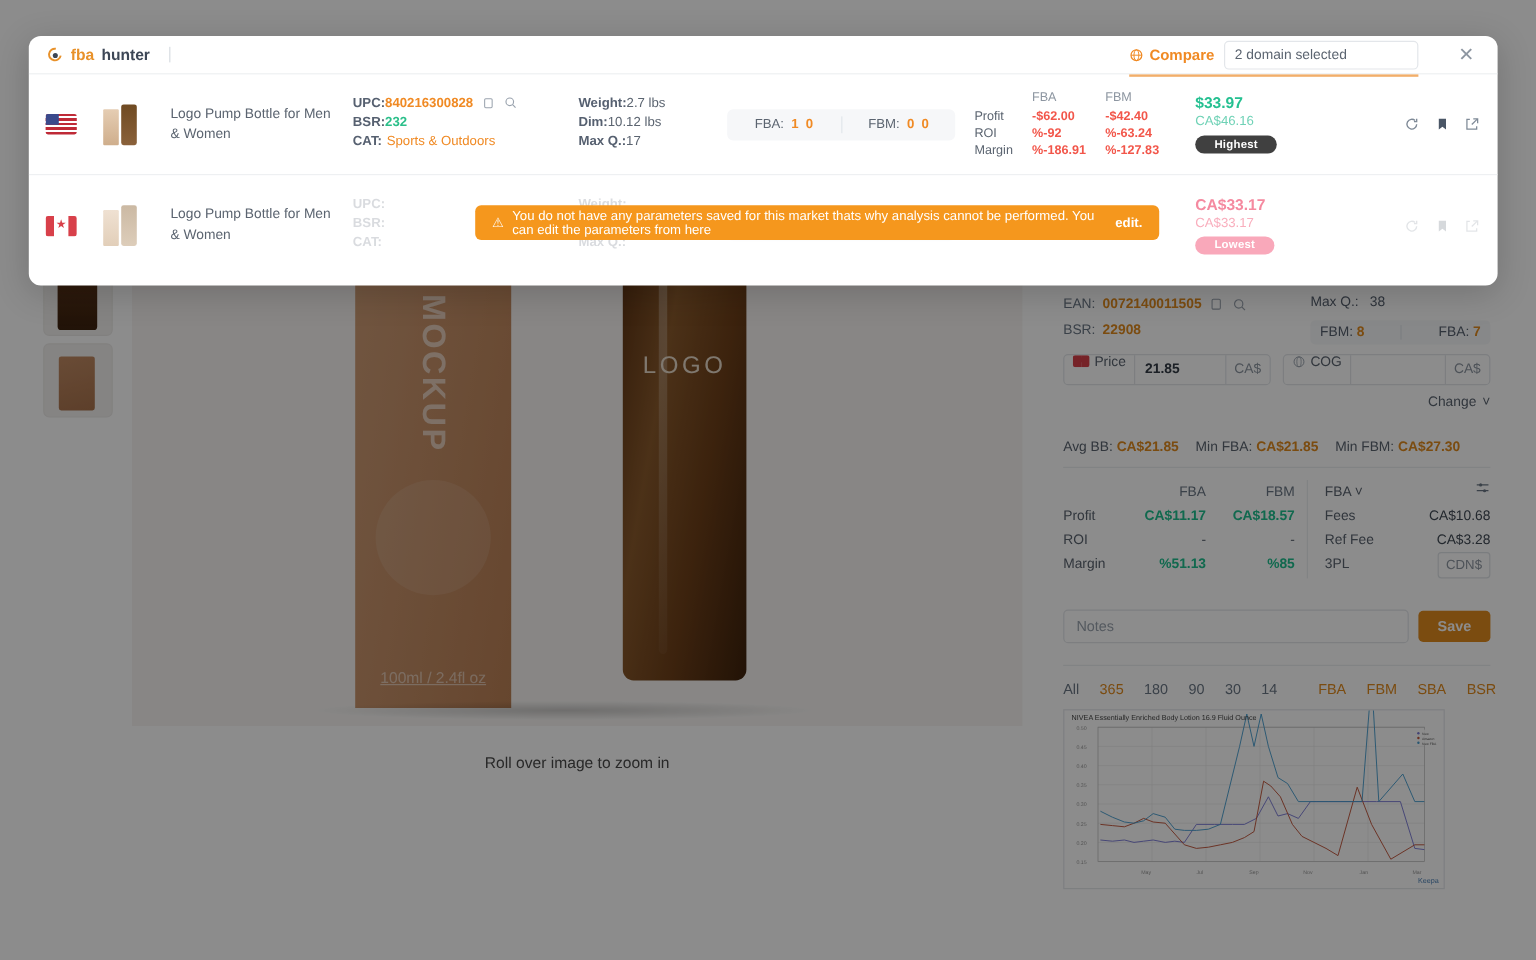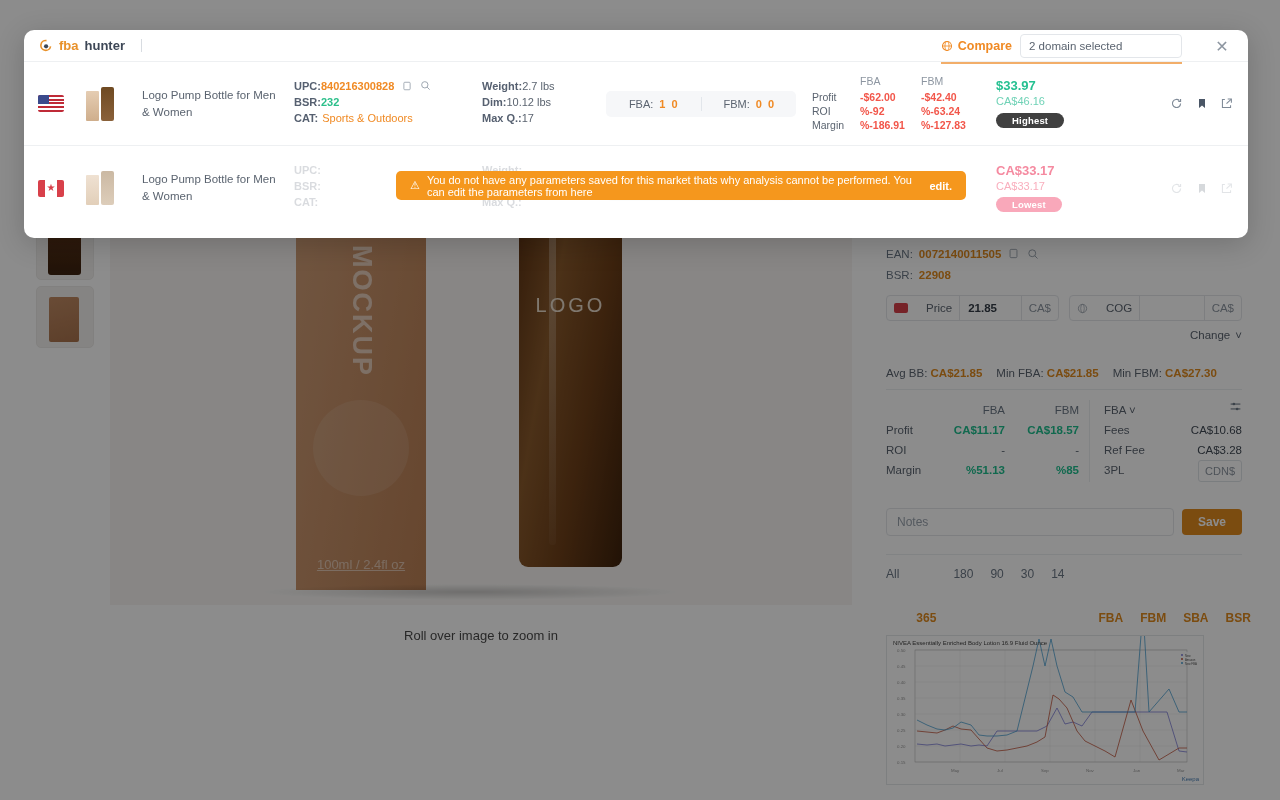--- a/index.html
+++ b/index.html
@@ -121,21 +121,21 @@
     font-size:11.5px; color:#555f6d; justify-content:space-between;
   }
   .fbm-fba .sep { width:1px; background:#e2e6eb; }
   .orange { color:#e08a1e; font-weight:600; }
 
   .price-row { display:flex; gap:10px; margin-top: 14px; }
   .pbox {
     display:flex; align-items:center; border:1px solid #e3e6ea; border-radius:4px;
     height: 26px; font-size: 11.5px; color:#5b6470; flex: 1;
   }
-  .pbox .lb { padding: 0 7px; border-right:1px solid #e3e6ea; height:100%; display:flex; align-items:center; gap:18px; white-space:nowrap; }
+  .pbox .lb { padding: 0 7px; border-right:1px solid #e3e6ea; height:100%; display:flex; align-items:flex-start; gap:4px; white-space:nowrap; }
   .pbox .vv { flex:1; padding: 0 8px; color:#333b45; font-weight:600; }
   .pbox .cur { padding: 0 7px; border-left:1px solid #e3e6ea; height:100%; display:flex; align-items:center; color:#8d96a1; }
   .changerow { display:flex; justify-content:flex-end; margin-top:8px; font-size:11.5px; color:#5b6470; gap:5px; }
 
   .bbrow { display:flex; gap:14px; margin-top: 26px; font-size:11.5px; color:#5b6470; }
   .bbrow .o { color:#e08a1e; font-weight:600; }
 
   .tables { display:flex; margin-top: 10px; border-top:1px solid #eceef1; padding-top:10px; }
   .tbl-l { flex: 1; border-right:1px solid #eceef1; padding-right:10px; }
   .tbl-r { width: 152px; padding-left:14px; }
@@ -155,21 +155,21 @@
     padding: 0 10px; font-size: 12px; color:#9aa3ae; display:flex; align-items:center;
   }
   .save-btn {
     background:#e08a1e; color:#fff; font-size:12px; font-weight:600;
     border-radius:4px; padding: 6px 16px; border:none; cursor:pointer;
   }
   .daysrow {
     display:flex; gap:17px; margin-top: 18px; border-top:1px solid #eceef1;
     padding-top: 12px; font-size:12px; color:#6b7785;
   }
-  .daysrow .o { color:#e08a1e; font-weight:700;margin-top:44px; }
+  .daysrow .o { color:#e08a1e; font-weight:400; }
   .daysrow .spacer { flex:1; }
 
   .keepa {
     margin-top: 10px; width: 318px; height: 150px; border:1px solid #e4e7ea;
     background:#fff; position:relative;
   }
   .keepa .ktitle { position:absolute; left:6px; top:4px; font-size:6px; color:#444; }
   .keepa .kfoot { position:absolute; right:4px; bottom:2px; font-size:6px; color:#4a7fb5; }
 
   
@@ -346,20 +346,41 @@
             <span class="mini-ico">
               <svg width="12" height="12" viewBox="0 0 16 16">
                   <circle cx="7" cy="7" r="4.6" fill="none" stroke="#9aa3ae" stroke-width="1.3"></circle>
                   <line x1="10.4" y1="10.4" x2="14" y2="14" stroke="#9aa3ae" stroke-width="1.3"></line>
                 </svg>
             </span>
           </div>
           <div class="idrow">
             <span class="idlabel">BSR:</span>
             <span class="idval">22908</span>
+          </div>
+        </div>
+        <div class="col2">
+          <div class="r">
+            <span>Dim:</span>
+            <span style="margin-left:8px;">0.41 lbs</span>
+          </div>
+          <div class="r">
+            <span>Max Q.:</span>
+            <span style="margin-left:6px;">38</span>
+          </div>
+          <div class="fbm-fba">
+            <span class="half">
+              <span>FBM:</span>
+              <span class="orange">8</span>
+            </span>
+            <span class="sep"></span>
+            <span class="half">
+              <span>FBA:</span>
+              <span class="orange">7</span>
+            </span>
           </div>
         </div>
       </div>
 
       <div class="price-row">
         <div class="pbox">
           <span class="lb">
             <span class="flag flag-ca" style="width:14px;height:10px;">
                 <span class="leaf">★</span>
               </span>

